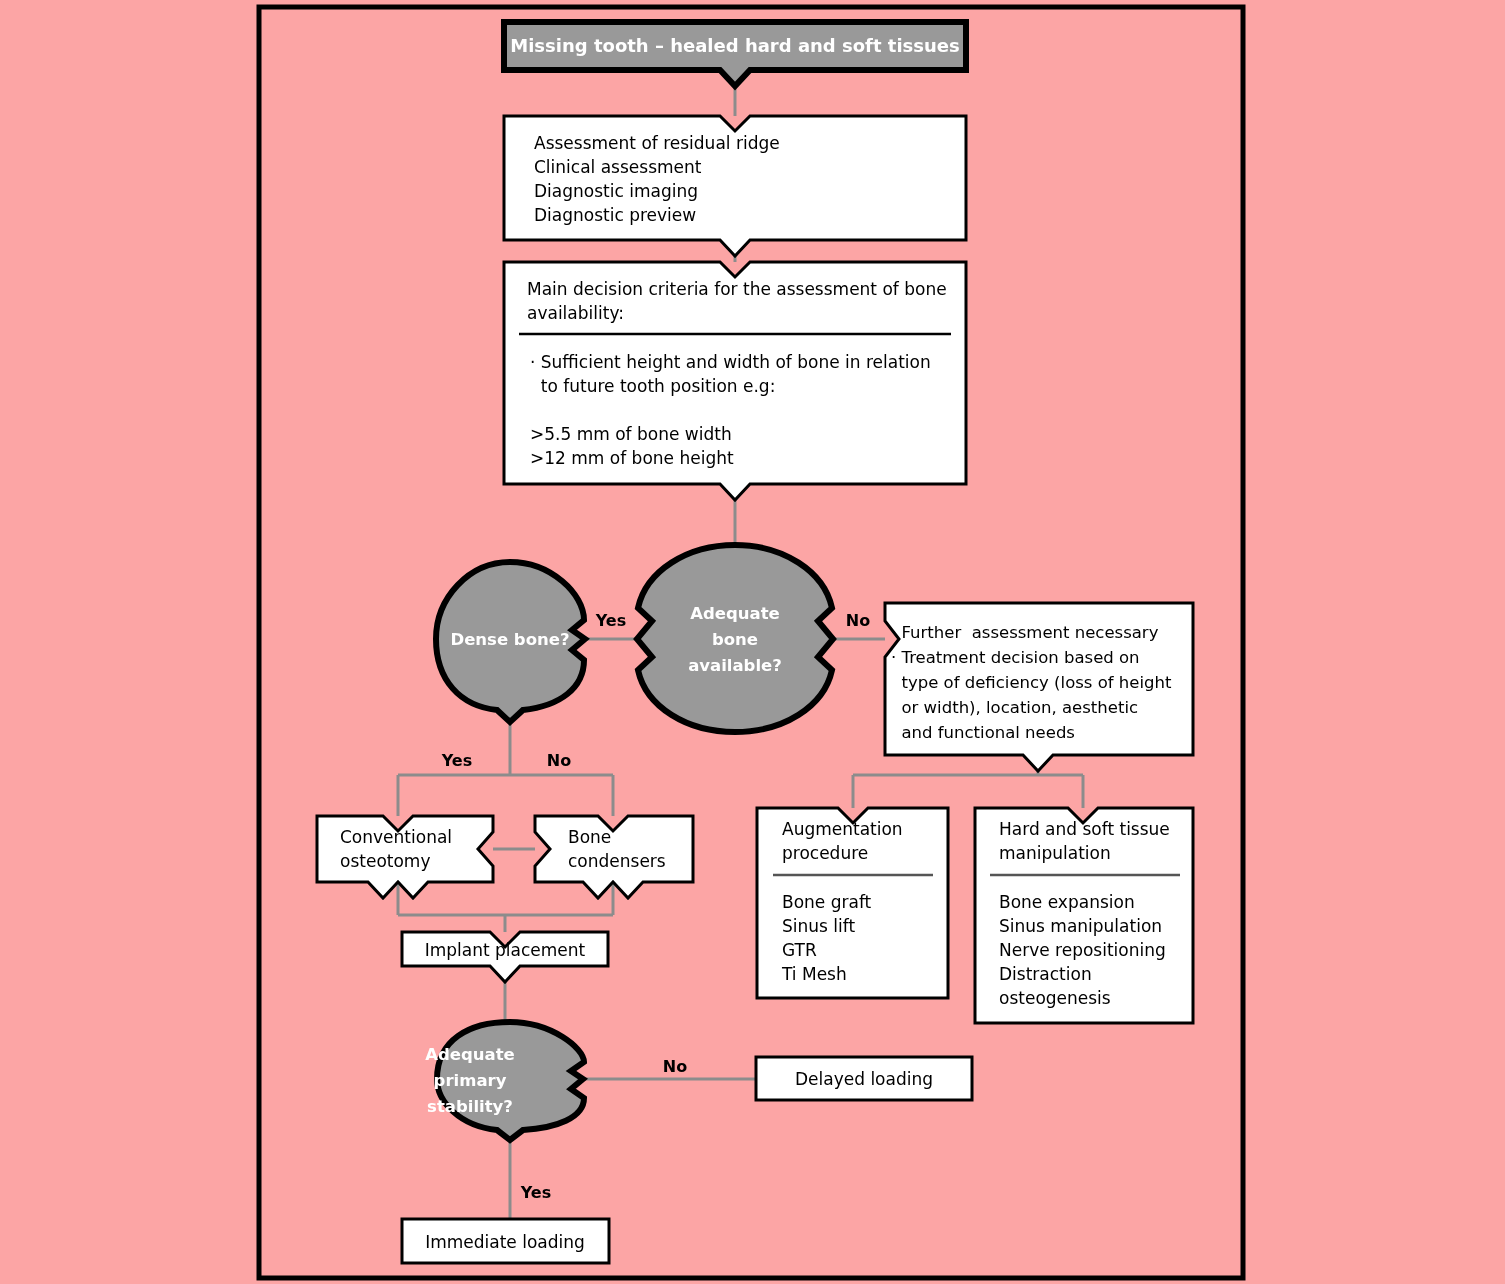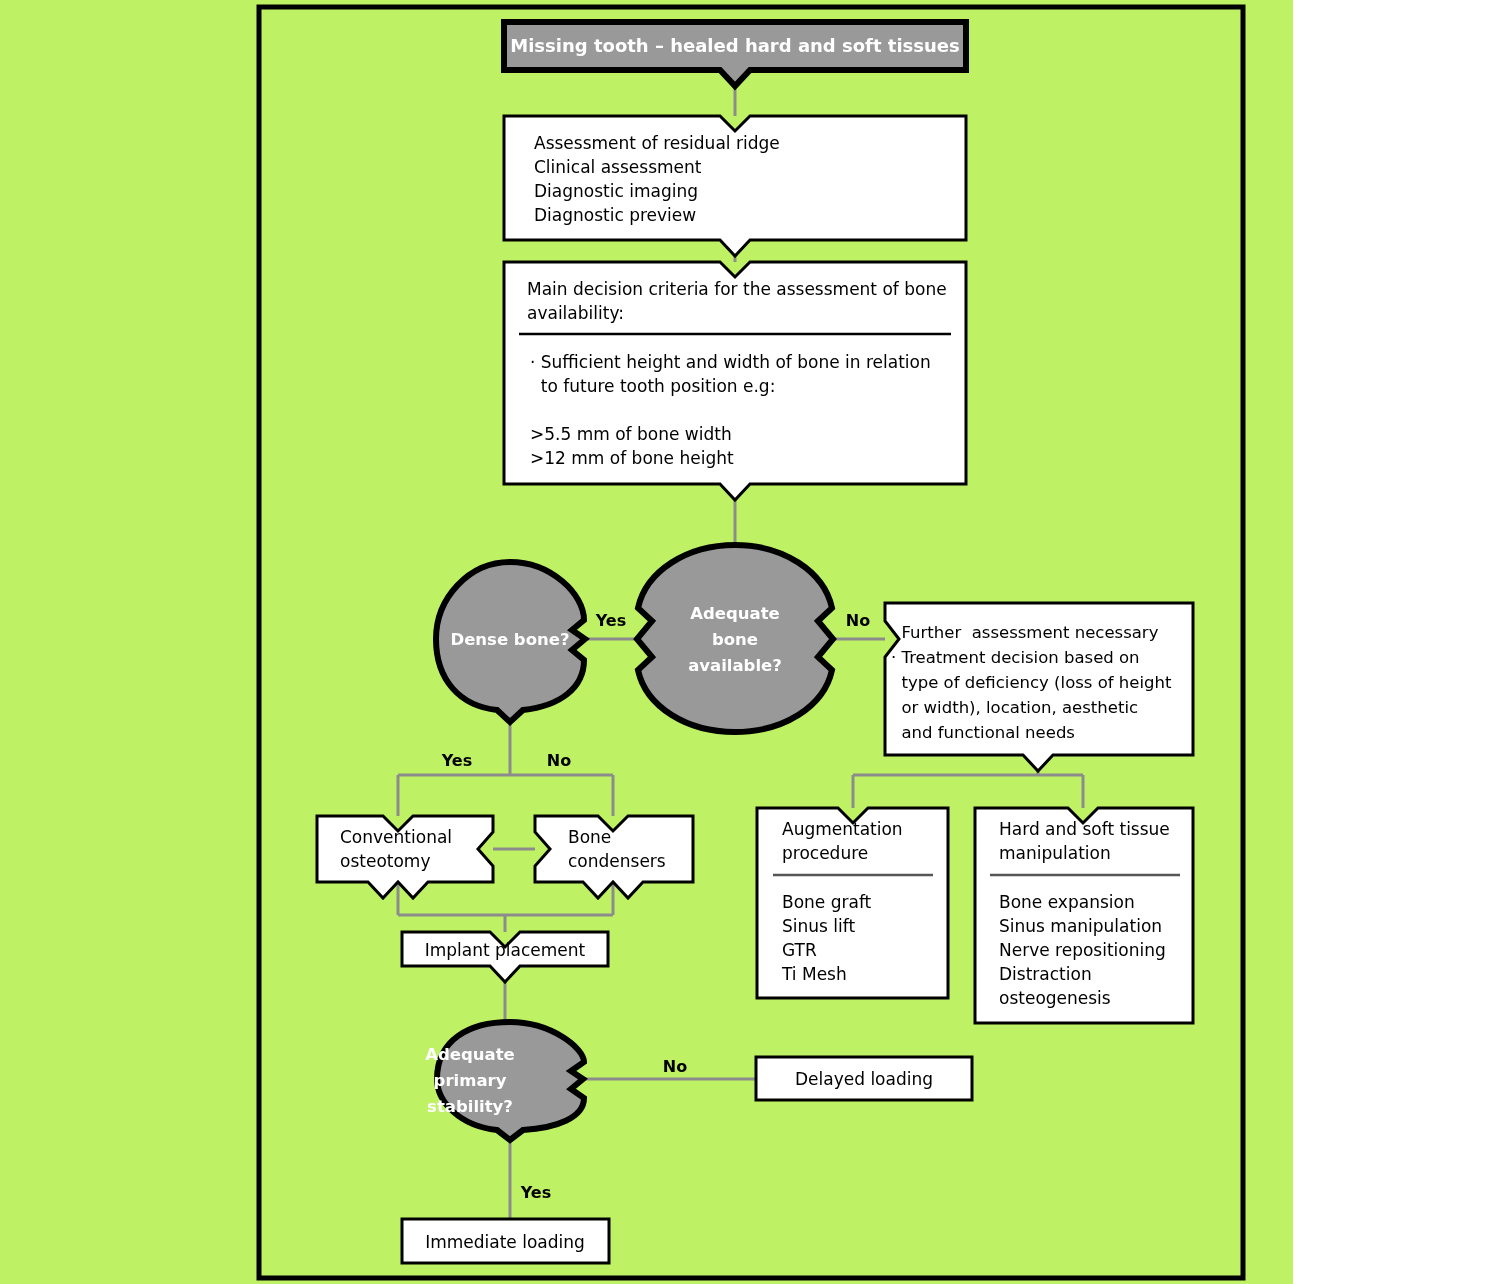--- a/index.html
+++ b/index.html
@@ -2,23 +2,23 @@
 <html><head>
 <meta charset="utf-8">
 <style>
   html, body {
     margin: 0;
     padding: 0;
     background: #ffffff;
   }
   #page {
     position: relative;
-    width: 1293px;
+    width: 1505px;
     height: 1284px;
-    background: #bef264;
+    background: #fca5a5;
     font-family: "DejaVu Sans", sans-serif;
     overflow: hidden;
   }
   svg { display: block; }
   .nodeText {
     font-family: "DejaVu Sans", sans-serif;
     font-size: 17px;
     fill: #000000;
   }
   .nodeTextSm {

